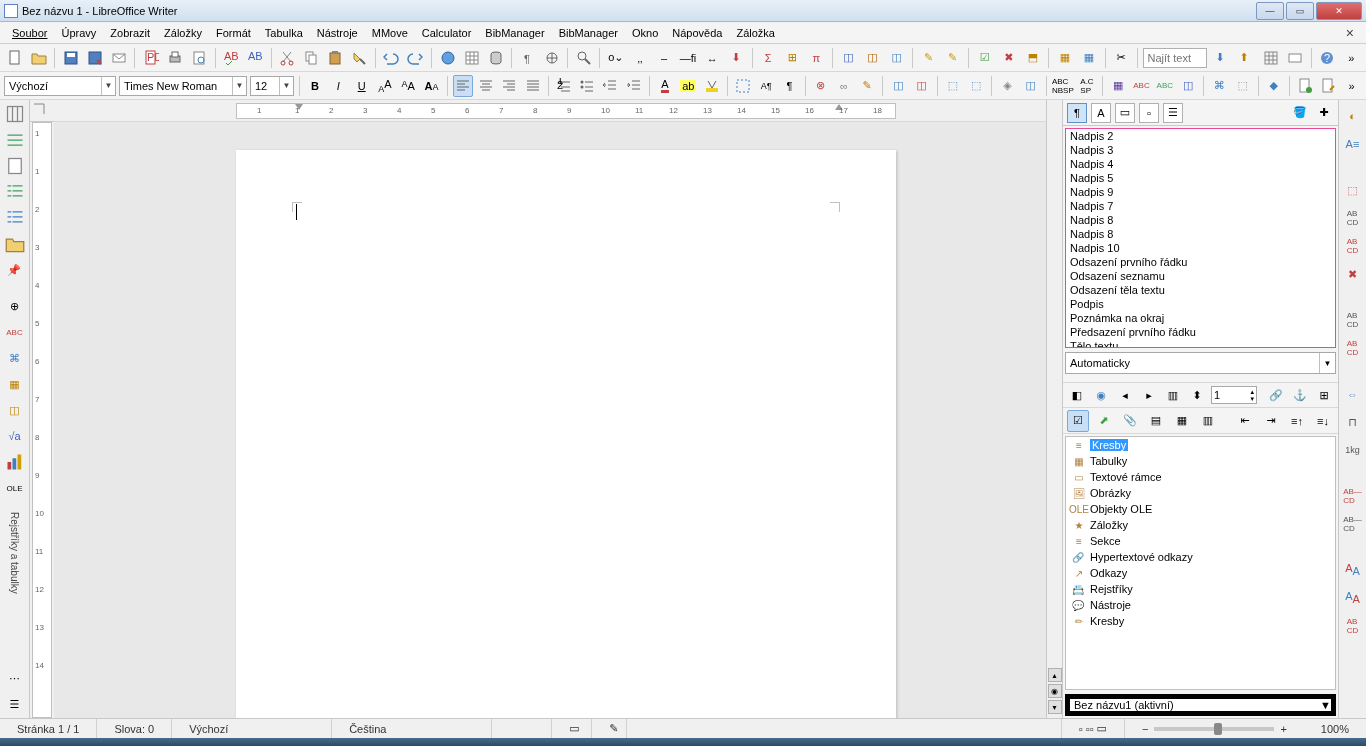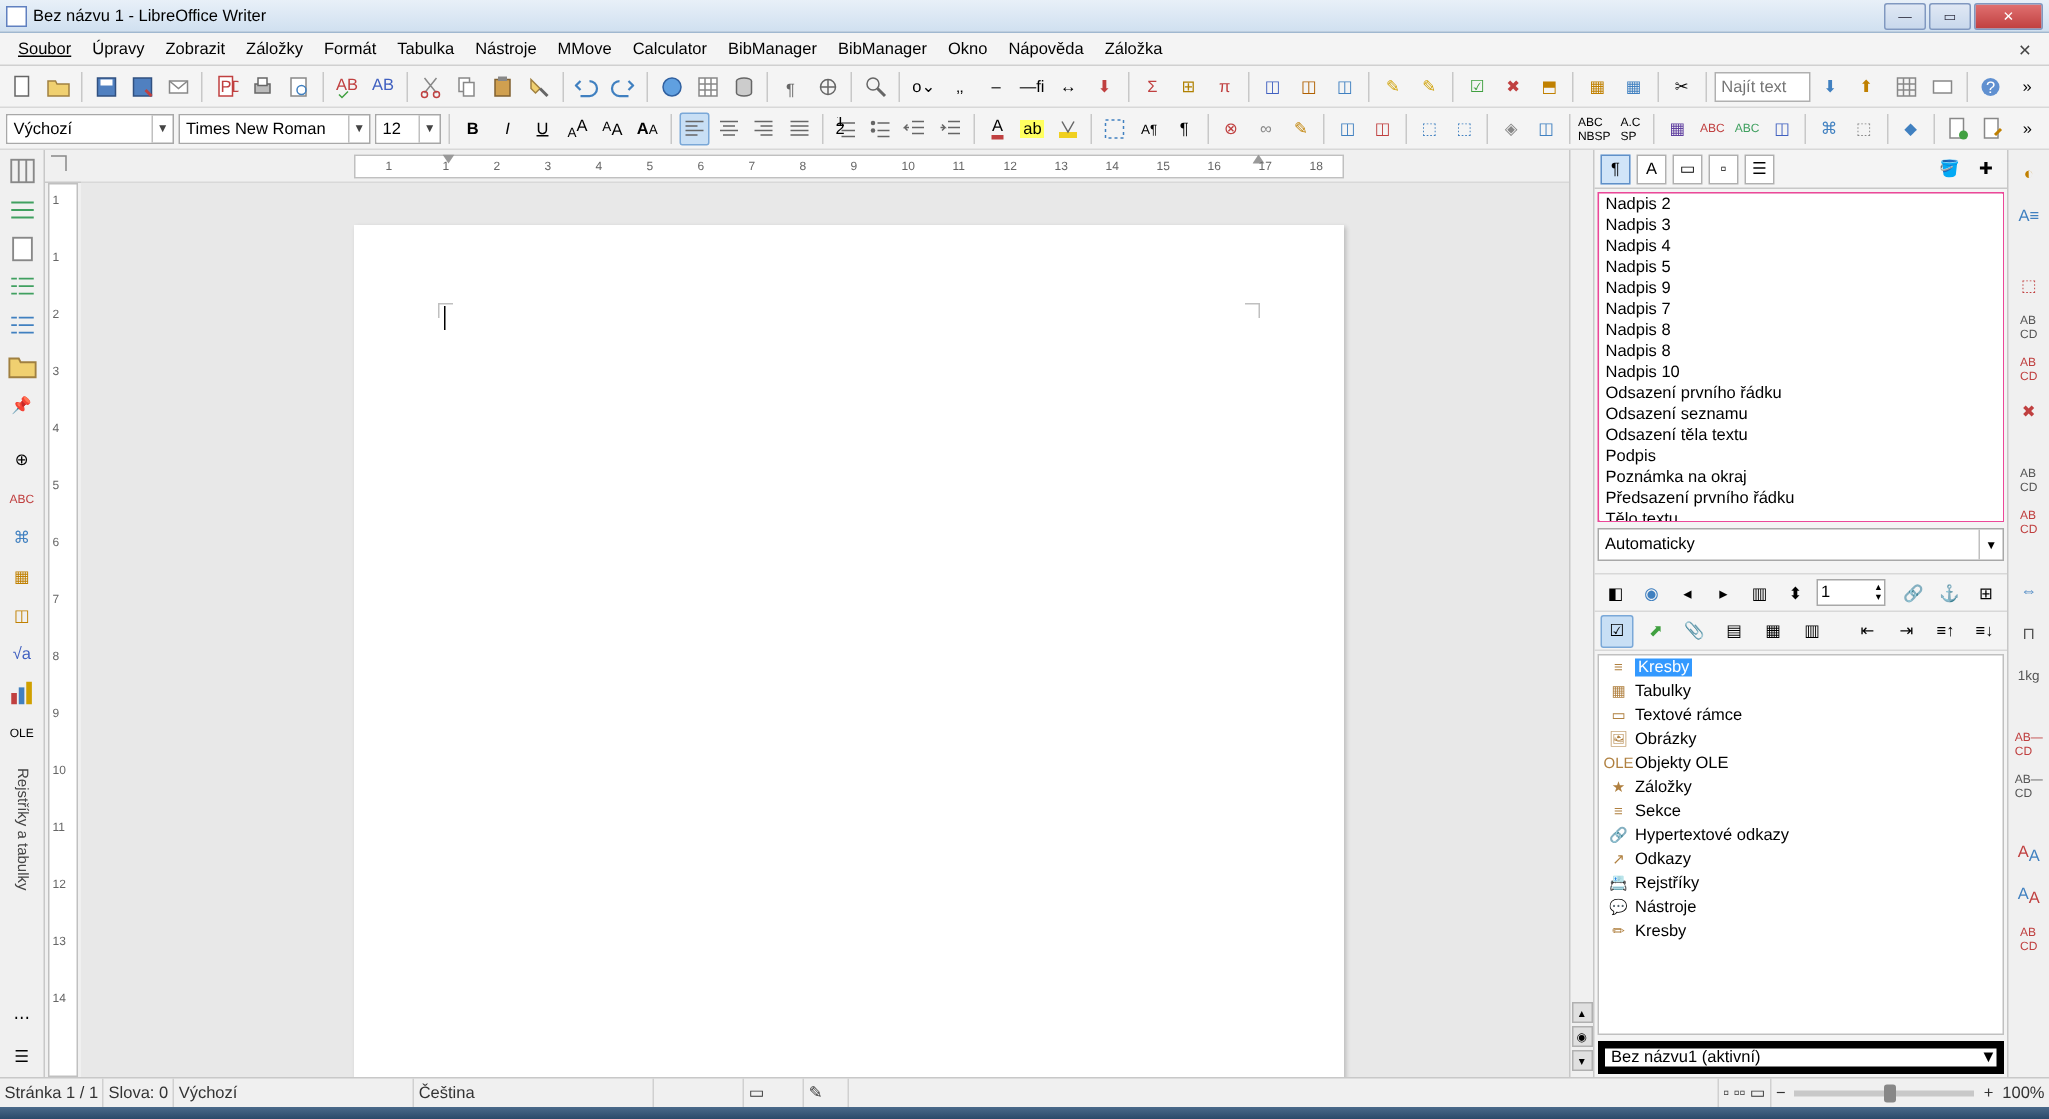--- a/index.html
+++ b/index.html
@@ -61,21 +61,21 @@
 .nav-toolbar2{height:26px;border-bottom:1px solid #d8d8d8;display:flex;align-items:center;padding:0 4px;gap:4px}
 .nav-tree{flex:1;background:#fff;border:1px solid #c0c0c0;margin:2px;overflow:auto}
 .nav-tree .node{display:flex;align-items:center;gap:4px;padding:1px 6px;font-size:11px}
 .nav-tree .node .nicon{width:14px;height:14px;display:flex;align-items:center;justify-content:center}
 .nav-tree .node.sel .lbl{background:#3399ff;color:#fff;padding:0 2px}
 .doc-combo{margin:2px;height:22px;border:5px solid #000000;background:#fff;display:flex;align-items:center}
 .doc-combo span{flex:1;padding:0 4px}
 .far-sidebar{width:28px;background:#f0f0f0;border-left:1px solid #c8c8c8;display:flex;flex-direction:column;align-items:center;padding:6px 0;gap:8px}
 .far-sidebar .fbtn{width:20px;height:20px;display:flex;align-items:center;justify-content:center;font-size:10px;color:#555}
 .statusbar{height:20px;background:#f0f0f0;border-top:1px solid #c8c8c8;display:flex;align-items:center;font-size:11px;color:#333}
-.statusbar .cell{padding:0 3px;border-right:1px solid #d0d0d0;height:100%;display:flex;align-items:center}
+.statusbar .cell{padding:0 17px;border-right:1px solid #d0d0d0;height:100%;display:flex;align-items:center}
 .statusbar .flex{flex:1}
 .zoom-slider{width:120px;height:4px;background:#c8c8c8;margin:0 6px;position:relative}
 .zoom-slider .thumb{position:absolute;left:50%;top:-4px;width:8px;height:12px;background:#888;border-radius:2px}
 .taskbar{height:8px;background:linear-gradient(#4a6a8a,#2a4a6a)}
 .u{text-decoration:underline}
 </style>
 </head>
 <body>
 
 <div class="titlebar">

